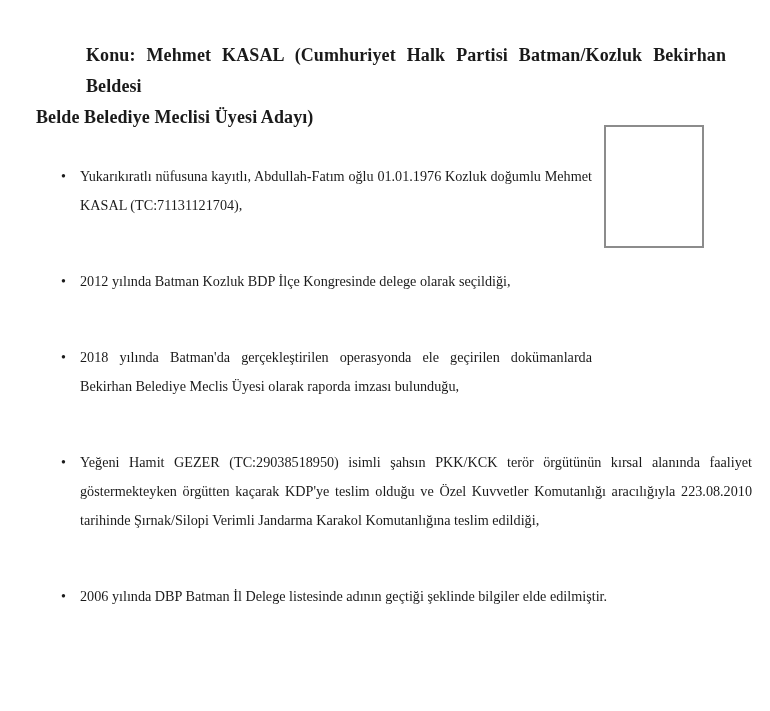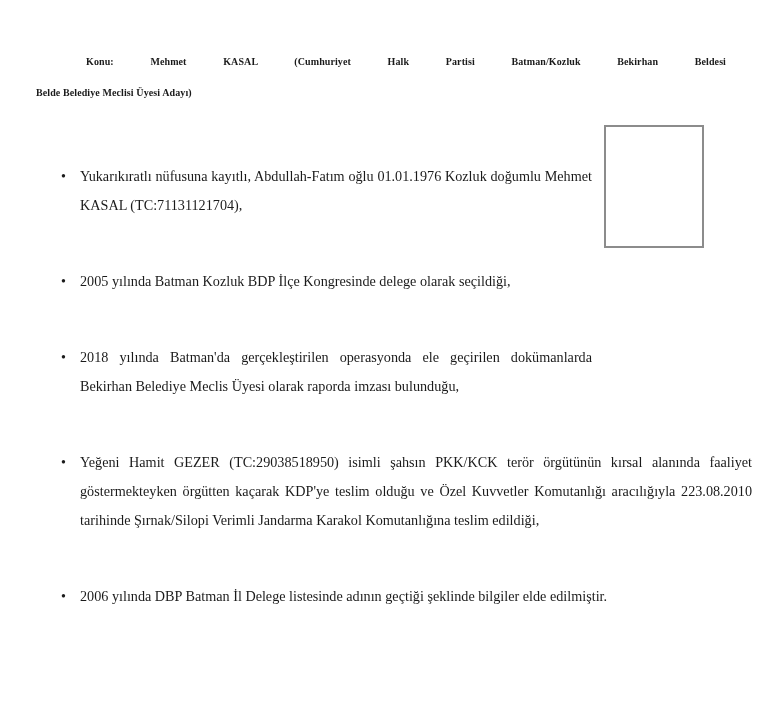--- a/index.html
+++ b/index.html
@@ -19,23 +19,23 @@
   .page {
     position: absolute;
     inset: 0;
     background: #ffffff;
   }
 
   
   .doc-title {
     position: absolute;
     left: 36px;
-    top: 46px;
+    top: 40px;
     width: 690px;
-    font-size: 10px;
+    font-size: 18px;
     font-weight: bold;
     line-height: 31px;
     text-align: justify;
     text-justify: inter-word;
     letter-spacing: 0.1px;
   }
   .doc-title .title-line-1 {
     display: block;
     text-align: justify;
     text-align-last: justify;
@@ -118,21 +118,21 @@
 
   <div class="bullet-list">
 
     <div class="bullet-item narrow">
       <span class="bullet-dot">•</span>
       <span class="bullet-text">Yukarıkıratlı nüfusuna kayıtlı, Abdullah-Fatım oğlu 01.01.1976 Kozluk doğumlu Mehmet KASAL (TC:71131121704),</span>
     </div>
 
     <div class="bullet-item narrow">
       <span class="bullet-dot">•</span>
-      <span class="bullet-text">2005 yılında Batman Kozluk BDP İlçe Kongresinde delege olarak seçildiği,</span>
+      <span class="bullet-text">2012 yılında Batman Kozluk BDP İlçe Kongresinde delege olarak seçildiği,</span>
     </div>
 
     <div class="bullet-item narrow">
       <span class="bullet-dot">•</span>
       <span class="bullet-text"> 2018 yılında Batman'da gerçekleştirilen operasyonda ele geçirilen dokümanlarda Bekirhan Belediye Meclis Üyesi olarak raporda imzası bulunduğu,</span>
     </div>
 
     <div class="bullet-item wide gap-before">
       <span class="bullet-dot">•</span>
       <span class="bullet-text">Yeğeni Hamit GEZER (TC:29038518950) isimli şahsın PKK/KCK terör örgütünün kırsal alanında faaliyet göstermekteyken örgütten kaçarak KDP'ye teslim olduğu ve Özel Kuvvetler Komutanlığı aracılığıyla 223.08.2010 tarihinde Şırnak/Silopi Verimli Jandarma Karakol Komutanlığına teslim edildiği,</span>

